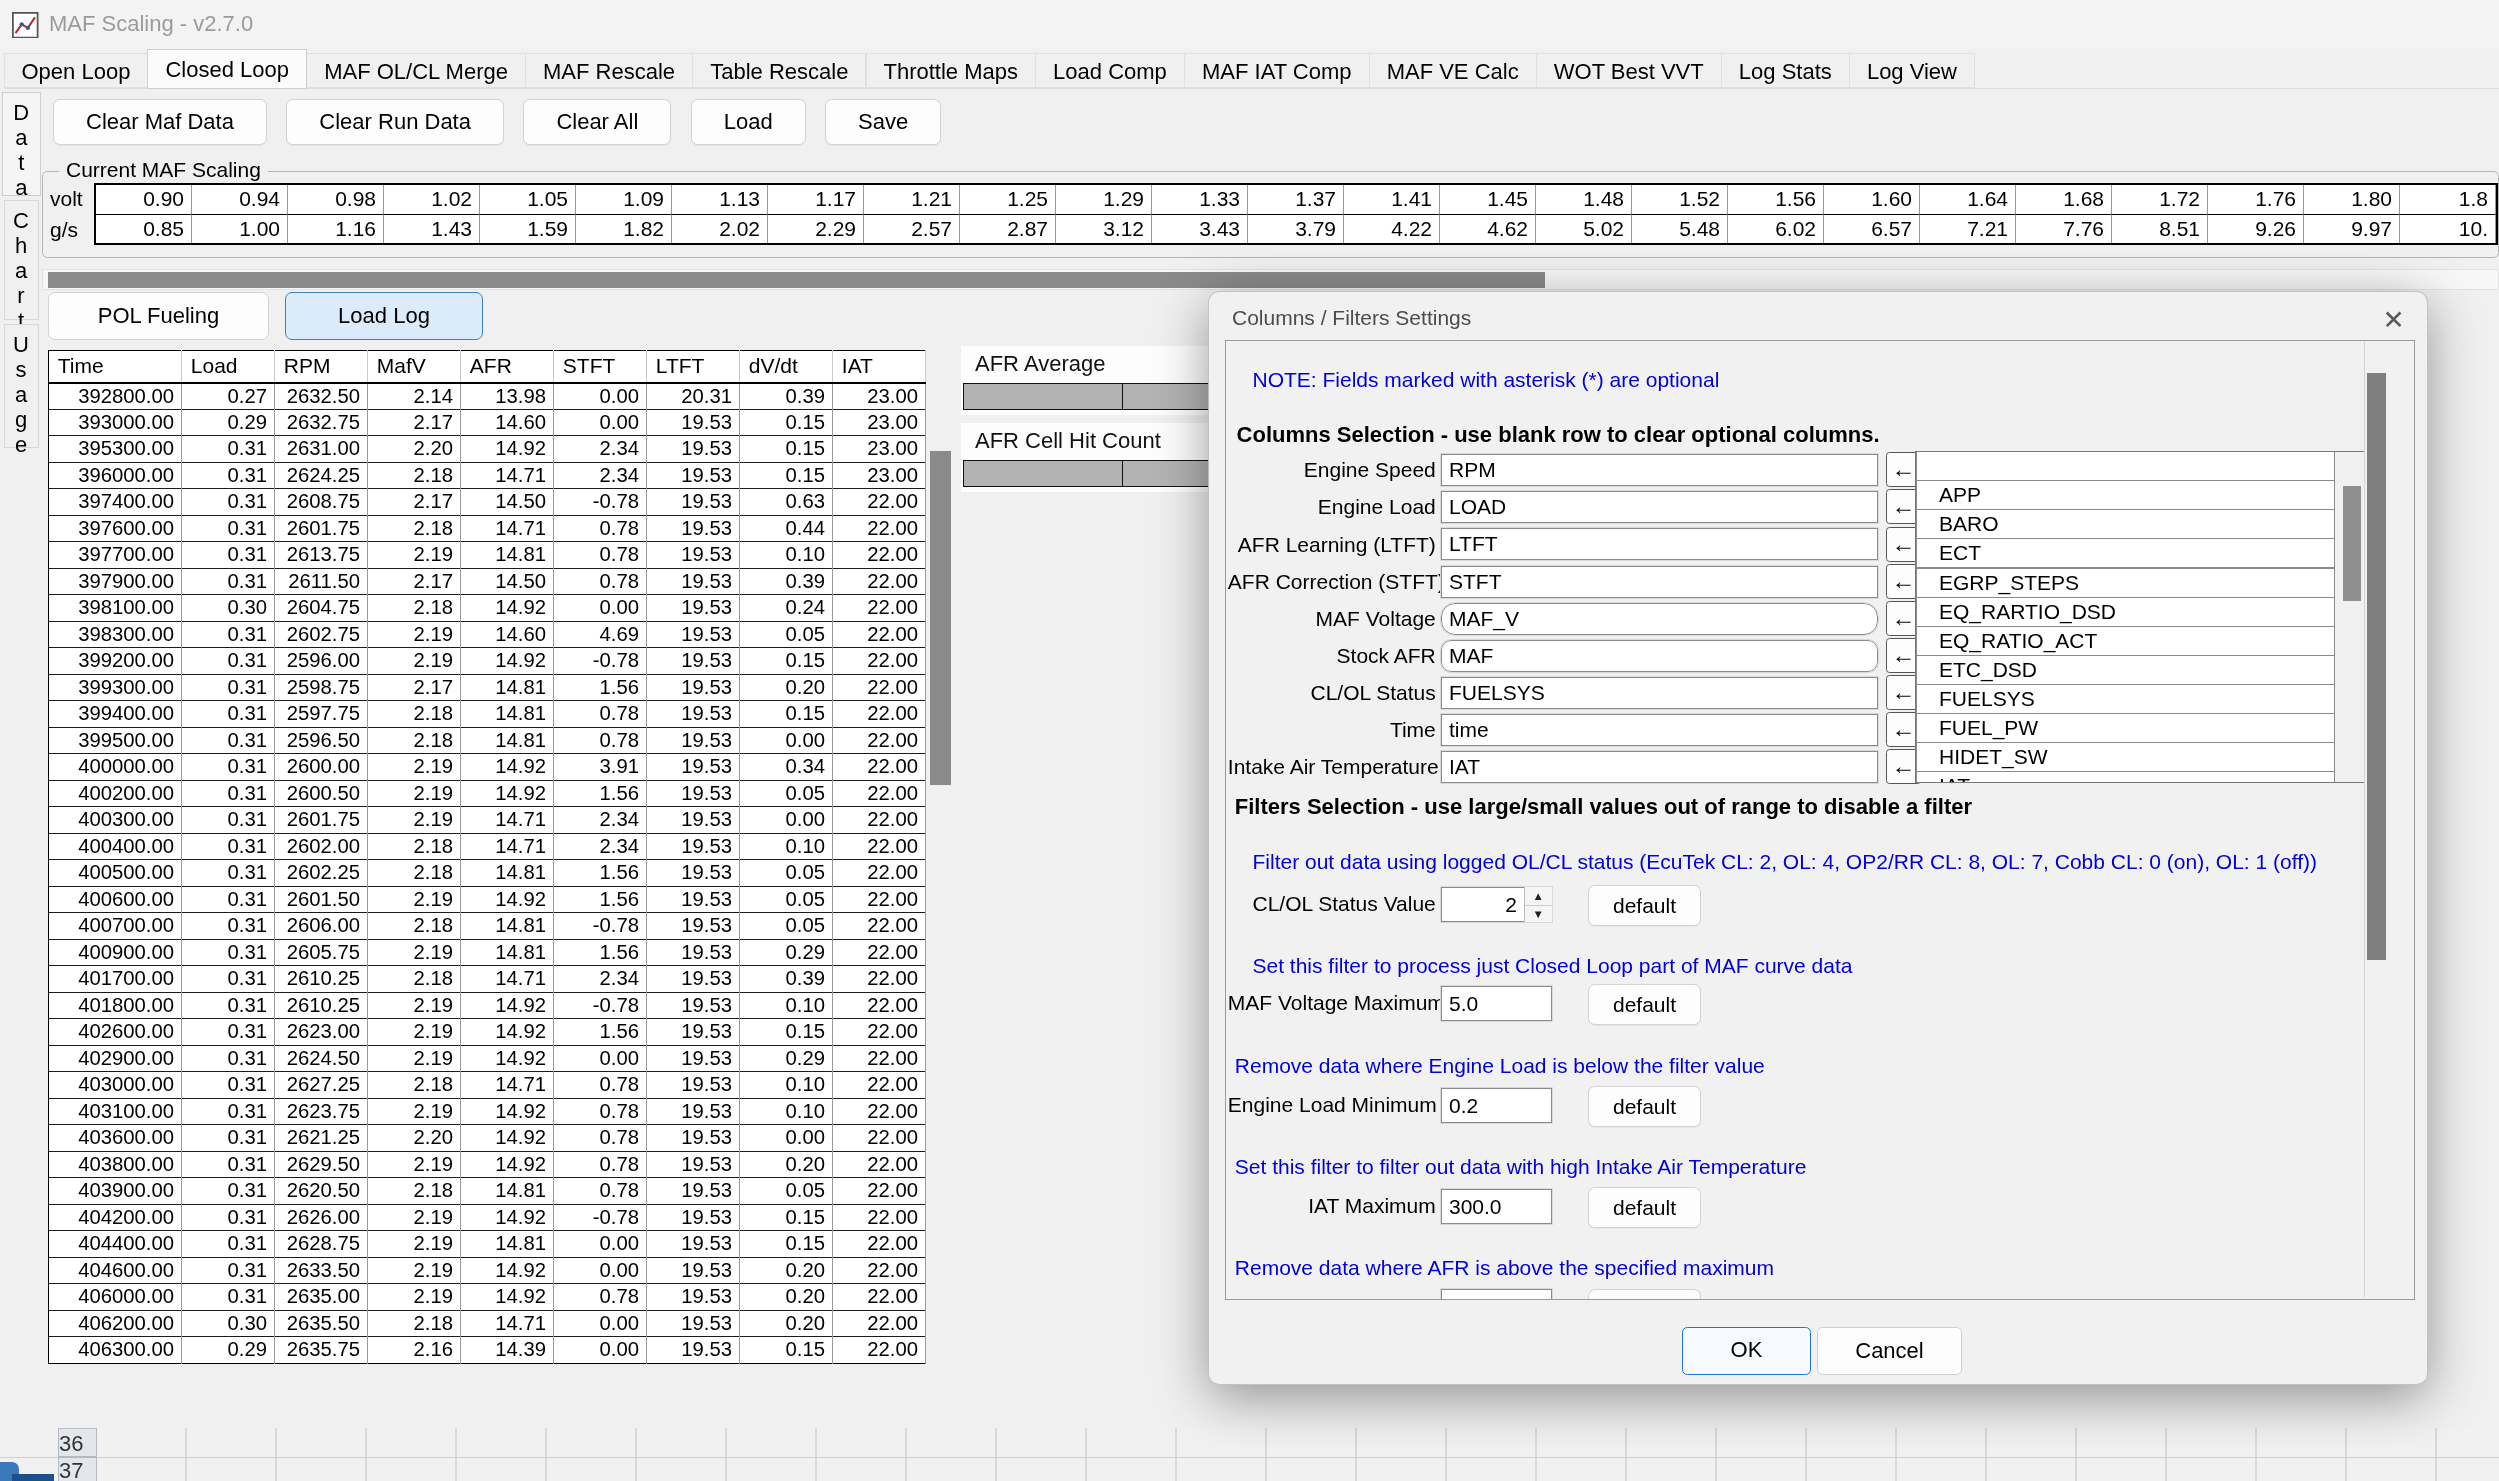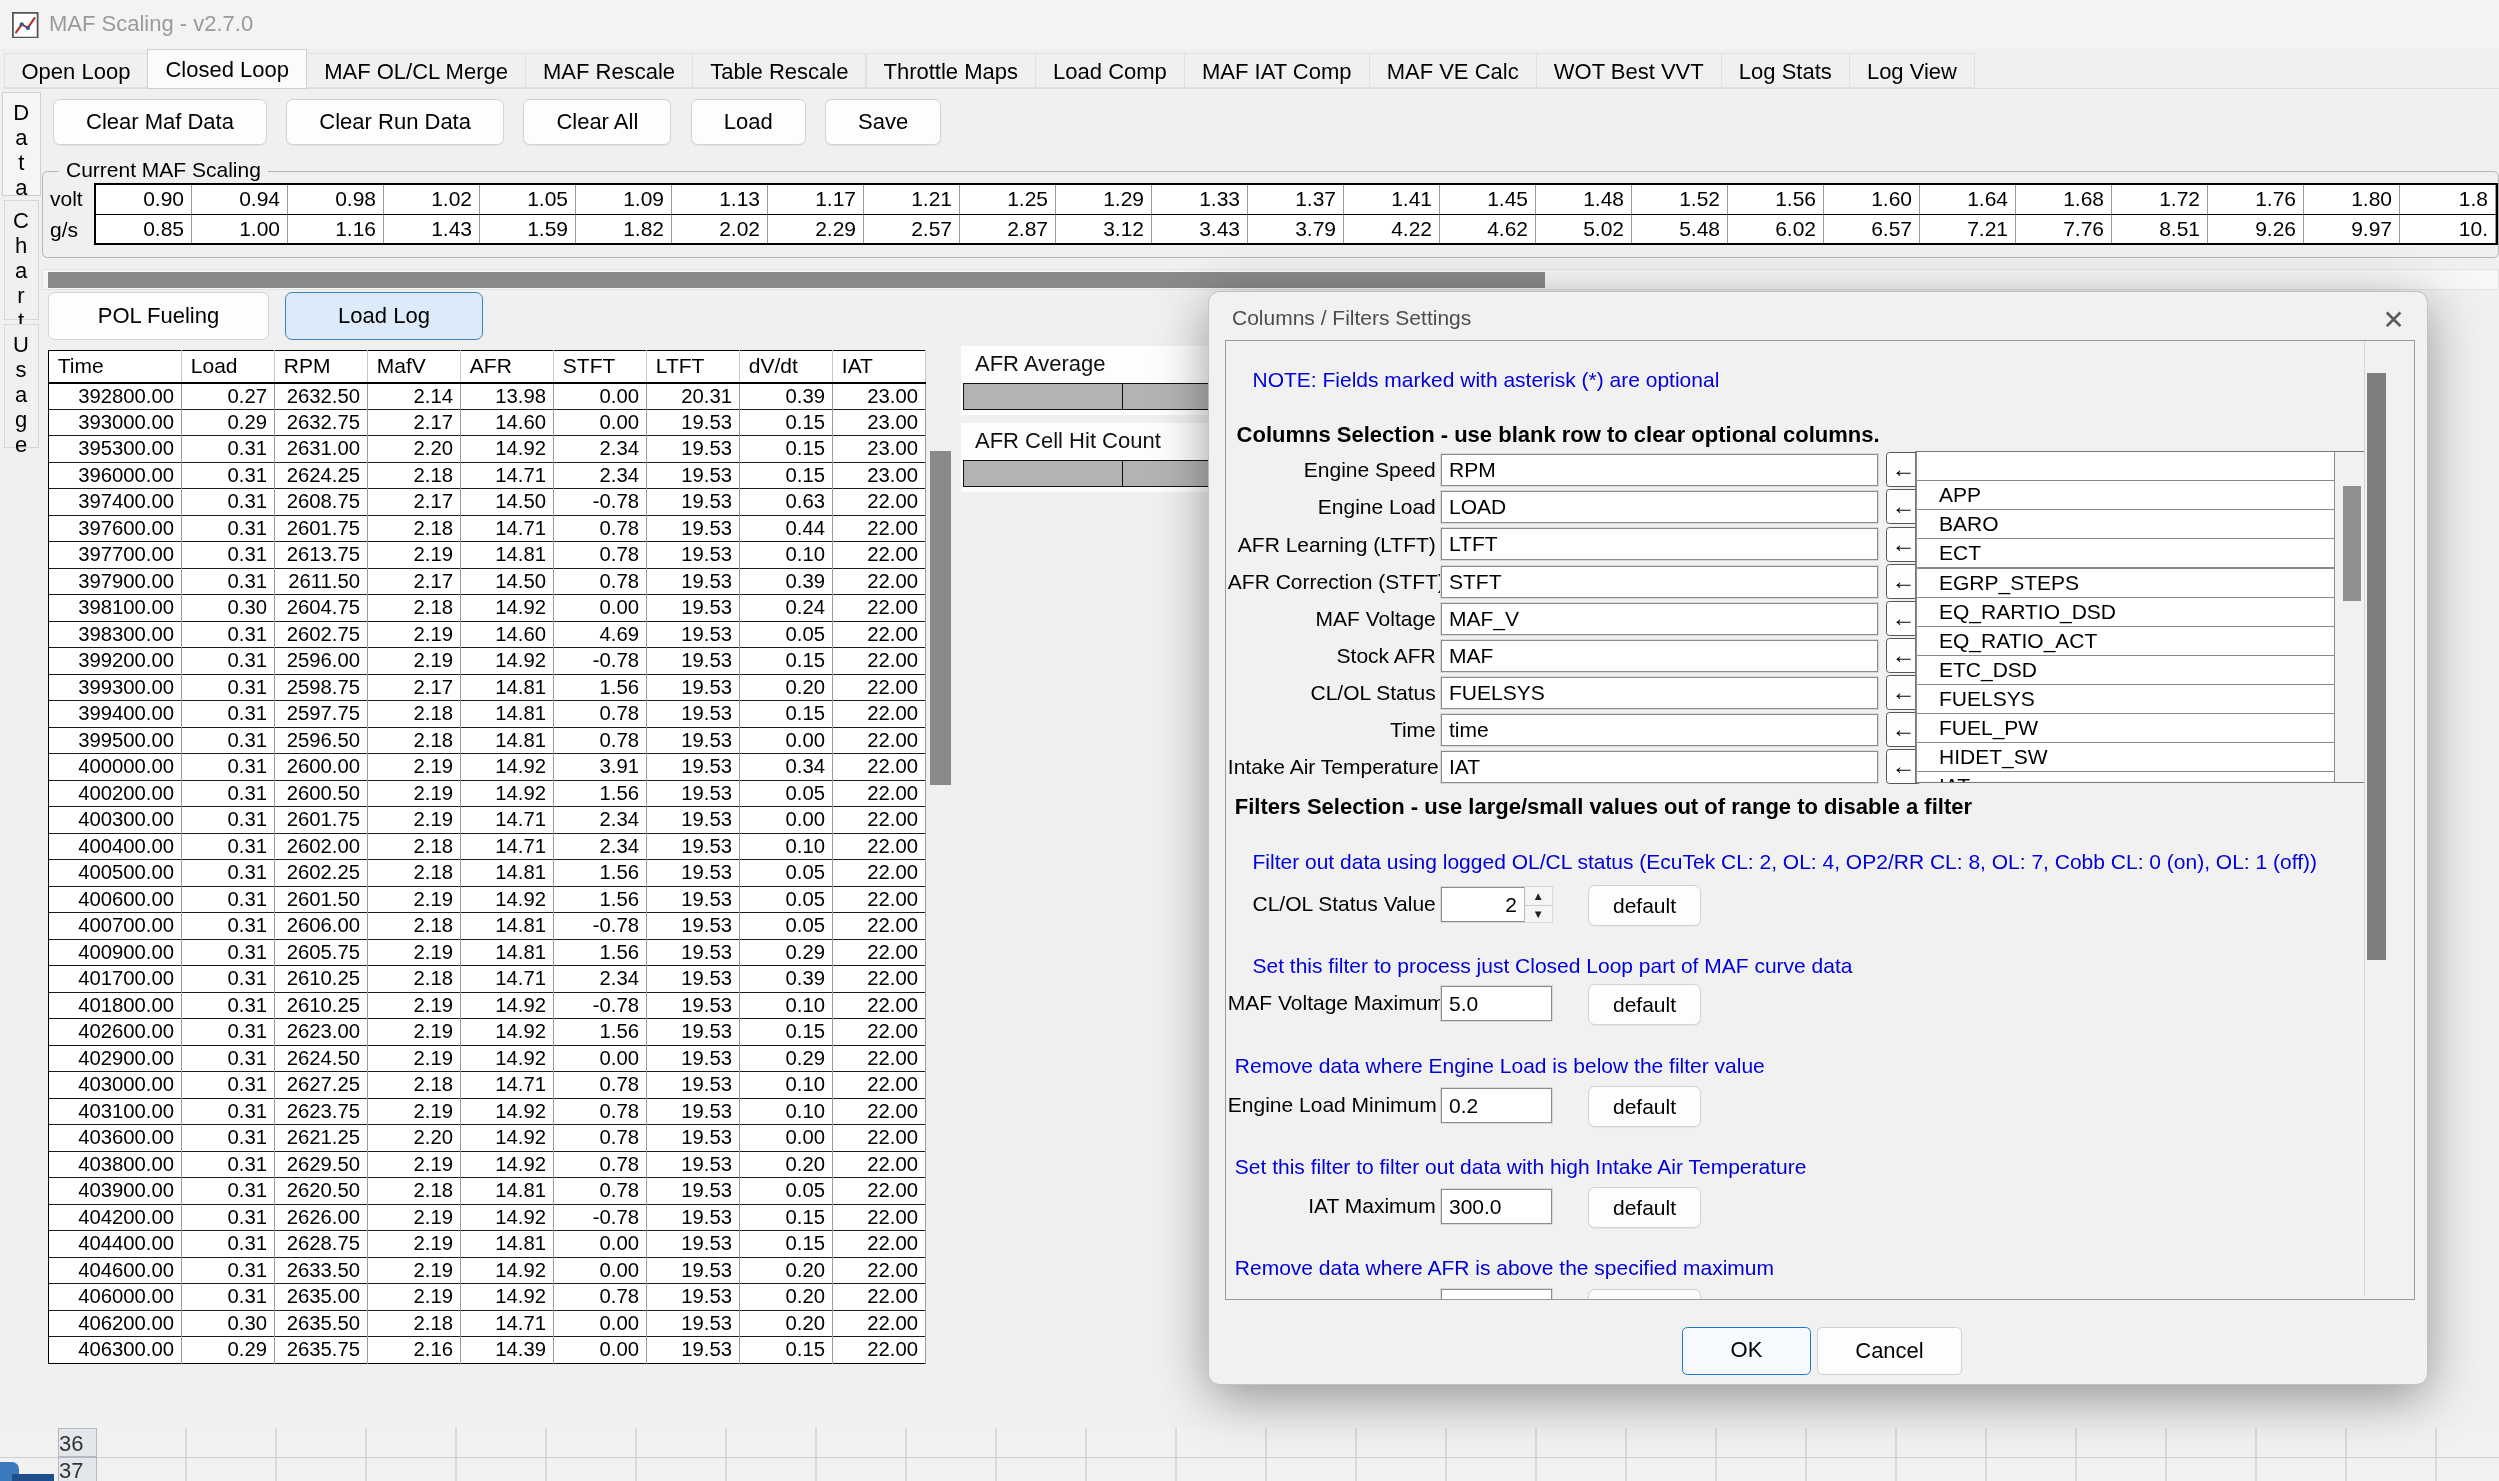--- a/index.html
+++ b/index.html
@@ -717,24 +717,24 @@
           <div class="fld-label" style="top: 149px;">Engine Load</div>
           <div class="fld-input" style="top: 150px;">LOAD</div>
           <div class="fld-arrow" style="top: 148px;">←</div>
           <div class="fld-label" style="top: 187px;">AFR Learning (LTFT)</div>
           <div class="fld-input" style="top: 187px;">LTFT</div>
           <div class="fld-arrow" style="top: 186px;">←</div>
           <div class="fld-label" style="top: 224px;">AFR Correction (STFT)</div>
           <div class="fld-input" style="top: 225px;">STFT</div>
           <div class="fld-arrow" style="top: 223px;">←</div>
           <div class="fld-label" style="top: 261px;">MAF Voltage</div>
-          <div class="fld-input" style="top: 262px;">MAF_V</div>
+          <div class="fld-input" style="top: 262px; border-radius: 14px;">MAF_V</div>
           <div class="fld-arrow" style="top: 260px;">←</div>
           <div class="fld-label" style="top: 298px;">Stock AFR</div>
-          <div class="fld-input" style="top: 299px;">MAF</div>
+          <div class="fld-input" style="top: 299px; border-radius: 10px;">MAF</div>
           <div class="fld-arrow" style="top: 297px;">←</div>
           <div class="fld-label" style="top: 335px;">CL/OL Status</div>
           <div class="fld-input" style="top: 336px;">FUELSYS</div>
           <div class="fld-arrow" style="top: 334px;">←</div>
           <div class="fld-label" style="top: 372px;">Time</div>
           <div class="fld-input" style="top: 373px;">time</div>
           <div class="fld-arrow" style="top: 371px;">←</div>
           <div class="fld-label" style="top: 409px;">Intake Air Temperature</div>
           <div class="fld-input" style="top: 410px;">IAT</div>
           <div class="fld-arrow" style="top: 408px;">←</div>

